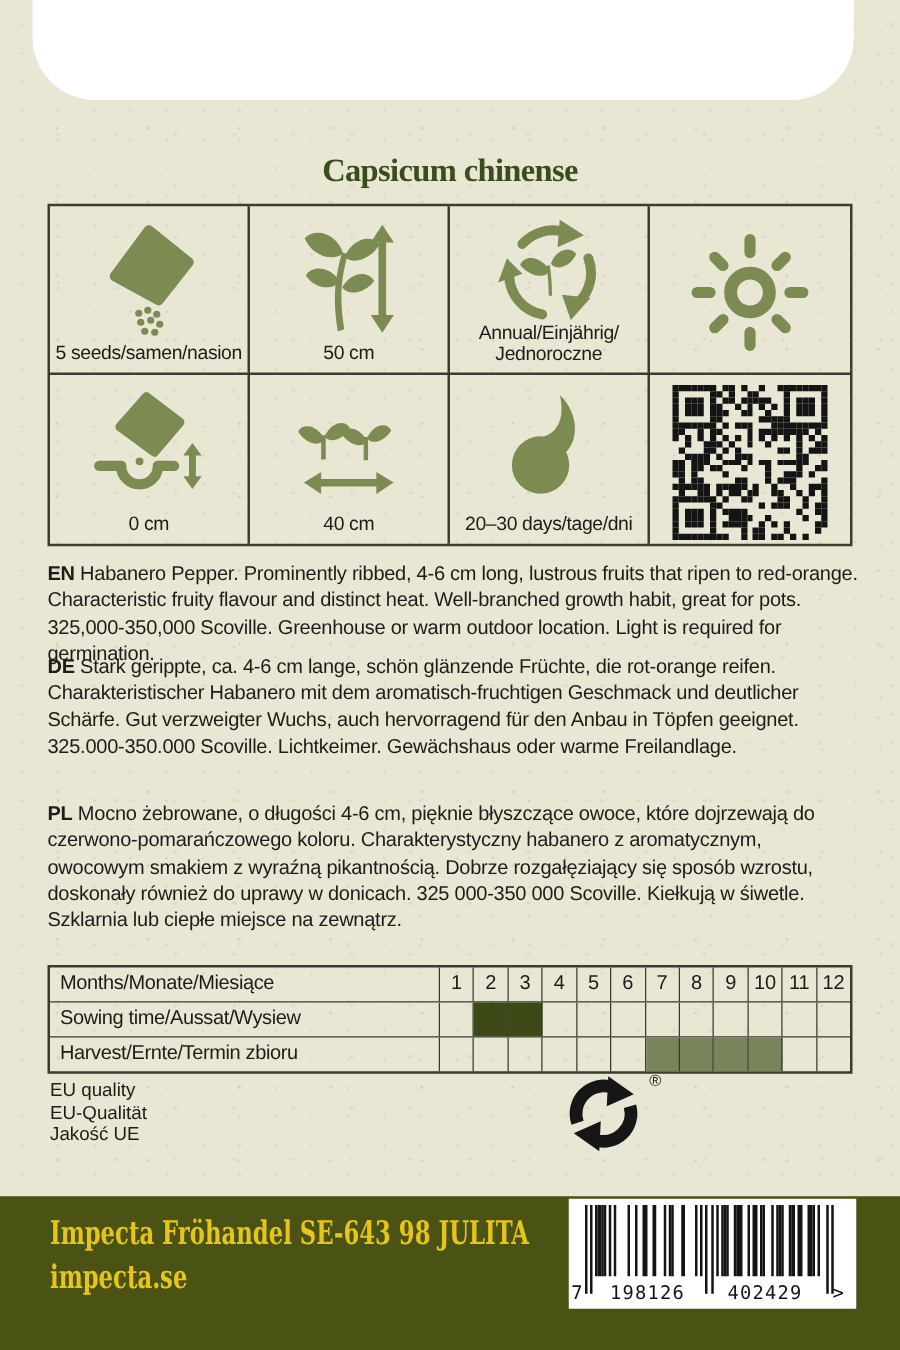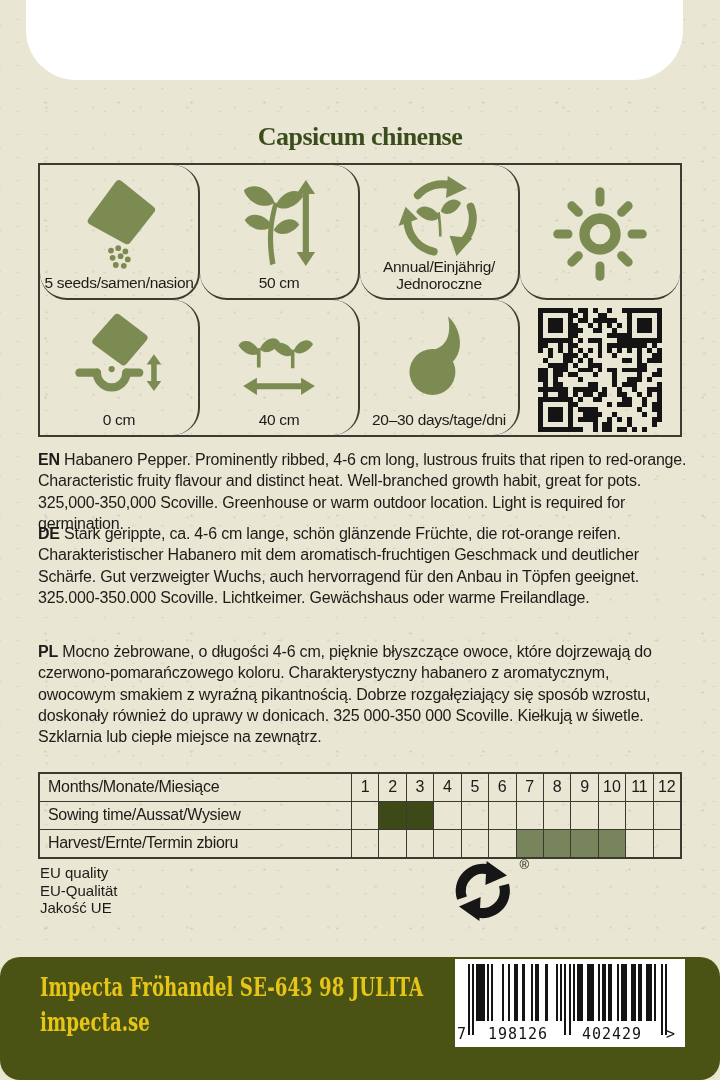--- a/index.html
+++ b/index.html
@@ -19,21 +19,21 @@
     position:absolute;top:122px;left:0;width:100%;text-align:center;
     font-family:Liberation Serif, serif;font-weight:bold;font-size:26px;
     letter-spacing:-0.5px;color:#3b4d1d;
   }
   
   .grid{
     position:absolute;left:38px;top:163px;width:644px;height:274px;
     display:grid;grid-template-columns:repeat(4,1fr);grid-template-rows:repeat(2,1fr);
     border:2px solid #3c3c32;box-sizing:border-box;
   }
-  .cell{position:relative;border-right:2px solid #3c3c32;border-bottom:2px solid #3c3c32;box-sizing:border-box;border-radius:27px;}
+  .cell{position:relative;border-right:2px solid #3c3c32;border-bottom:2px solid #3c3c32;box-sizing:border-box;}
   .cell:nth-child(4n){border-right:none;}
   .cell:nth-child(n+5){border-bottom:none;}
   .cell .icon{position:absolute;left:50%;transform:translateX(-50%);}
   .cell-label{
     position:absolute;bottom:7px;left:0;width:100%;text-align:center;
     font-size:15.5px;line-height:17px;letter-spacing:-0.3px;
   }
   .qr{
     position:absolute;left:50%;top:8px;transform:translateX(-50%);
     width:124px;height:124px;display:grid;
@@ -52,21 +52,21 @@
     font-size:16px;line-height:26px;padding-left:8px;white-space:nowrap;letter-spacing:-0.3px;}
   .cal-cell{flex:1;box-sizing:border-box;border-right:1.5px solid #3a3a30;
     text-align:center;font-size:16px;line-height:26px;}
   .cal-cell:last-child{border-right:none;}
   
   .quality{position:absolute;left:40px;top:864px;font-size:15px;line-height:17.5px;}
   .greendot{position:absolute;left:453px;top:861px;width:76px;height:64px;}
   .greendot .rmark{position:absolute;right:0;top:-4px;font-size:13px;}
   .germ{position:absolute;left:38px;top:931px;font-size:14px;letter-spacing:-0.25px;white-space:nowrap;}
   
-  .footer{position:absolute;left:0;right:0;top:957px;bottom:0;background:#4a5314;border-radius:20px;}
+  .footer{position:absolute;left:0;right:0;top:957px;bottom:0;background:#4a5314;}
   .addr,.site{
     position:absolute;left:40px;color:#e7c517;white-space:nowrap;
     font-family:"DejaVu Serif", serif;font-weight:bold;font-size:26px;
     transform:scaleX(.70);transform-origin:left top;
   }
   .addr{top:15px;}
   .site{top:50px;}
   .barcode{position:absolute;left:455px;top:2px;width:230px;height:88px;background:#ffffff;}
   .bars{position:absolute;left:13px;top:5px;display:flex;align-items:flex-start;}
   .bars i{display:block;width:2.1px;}

